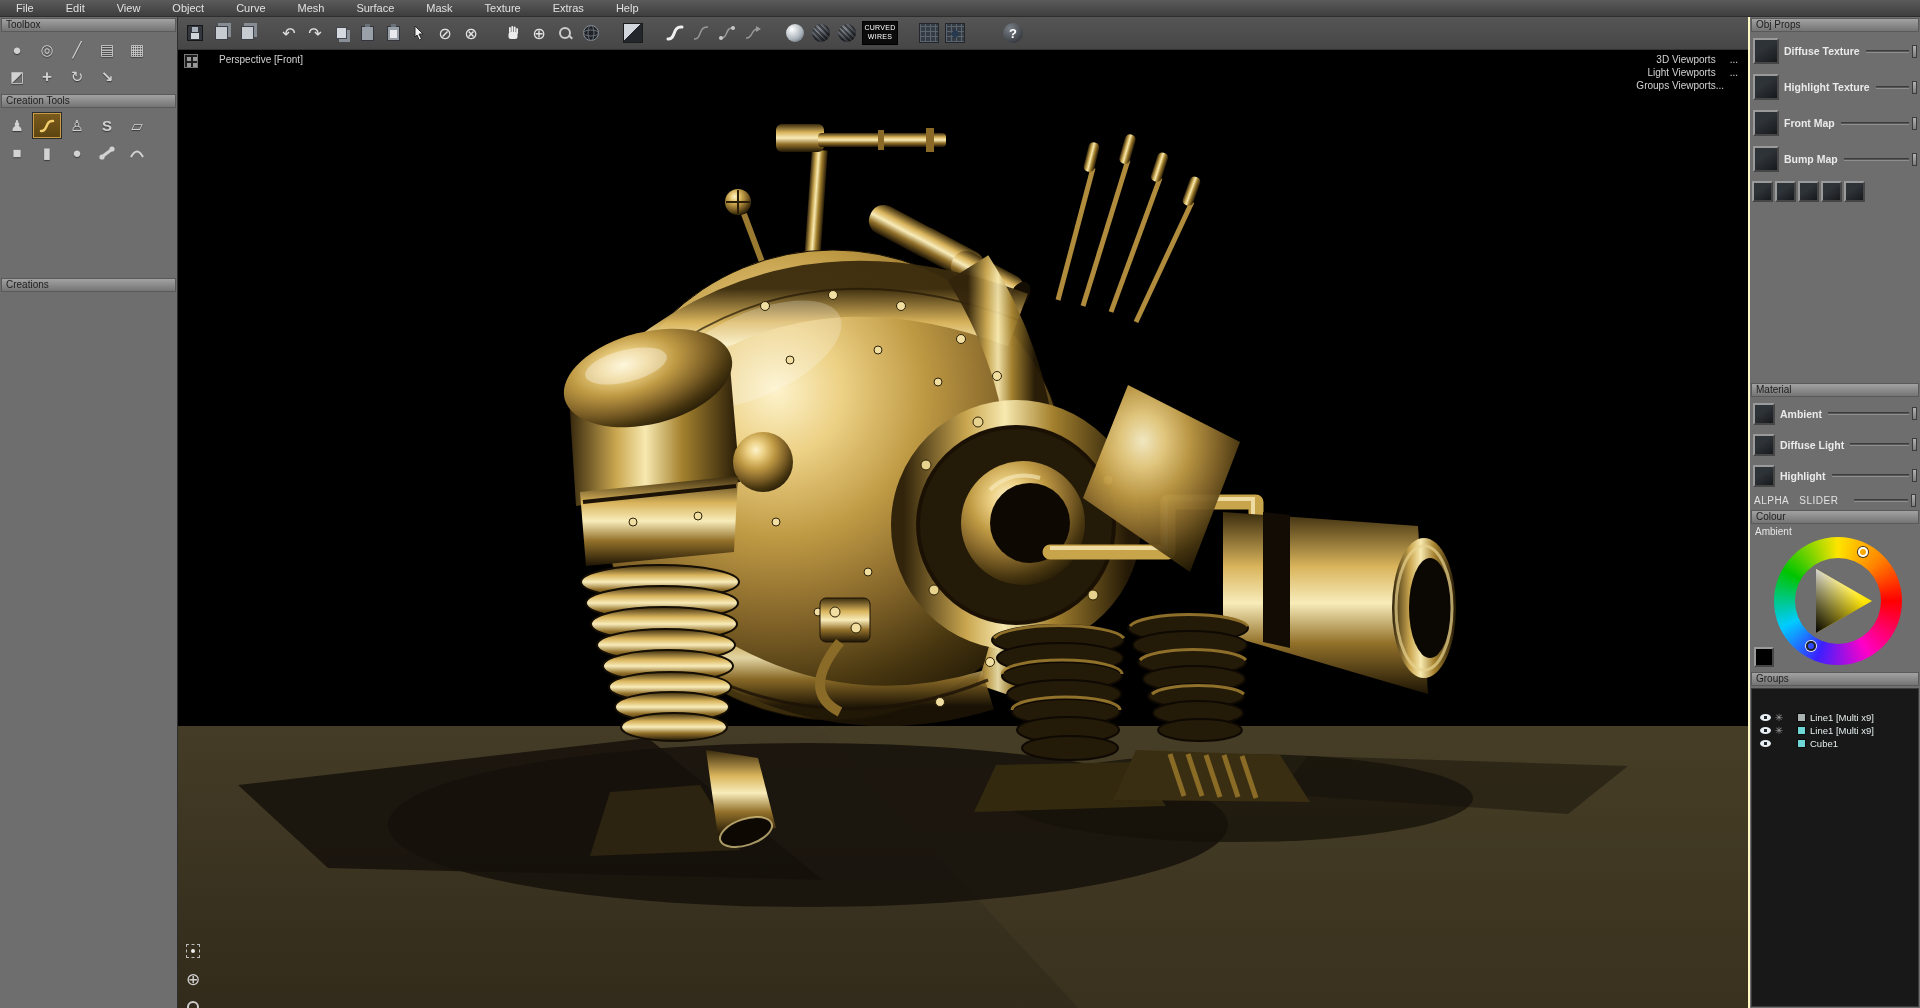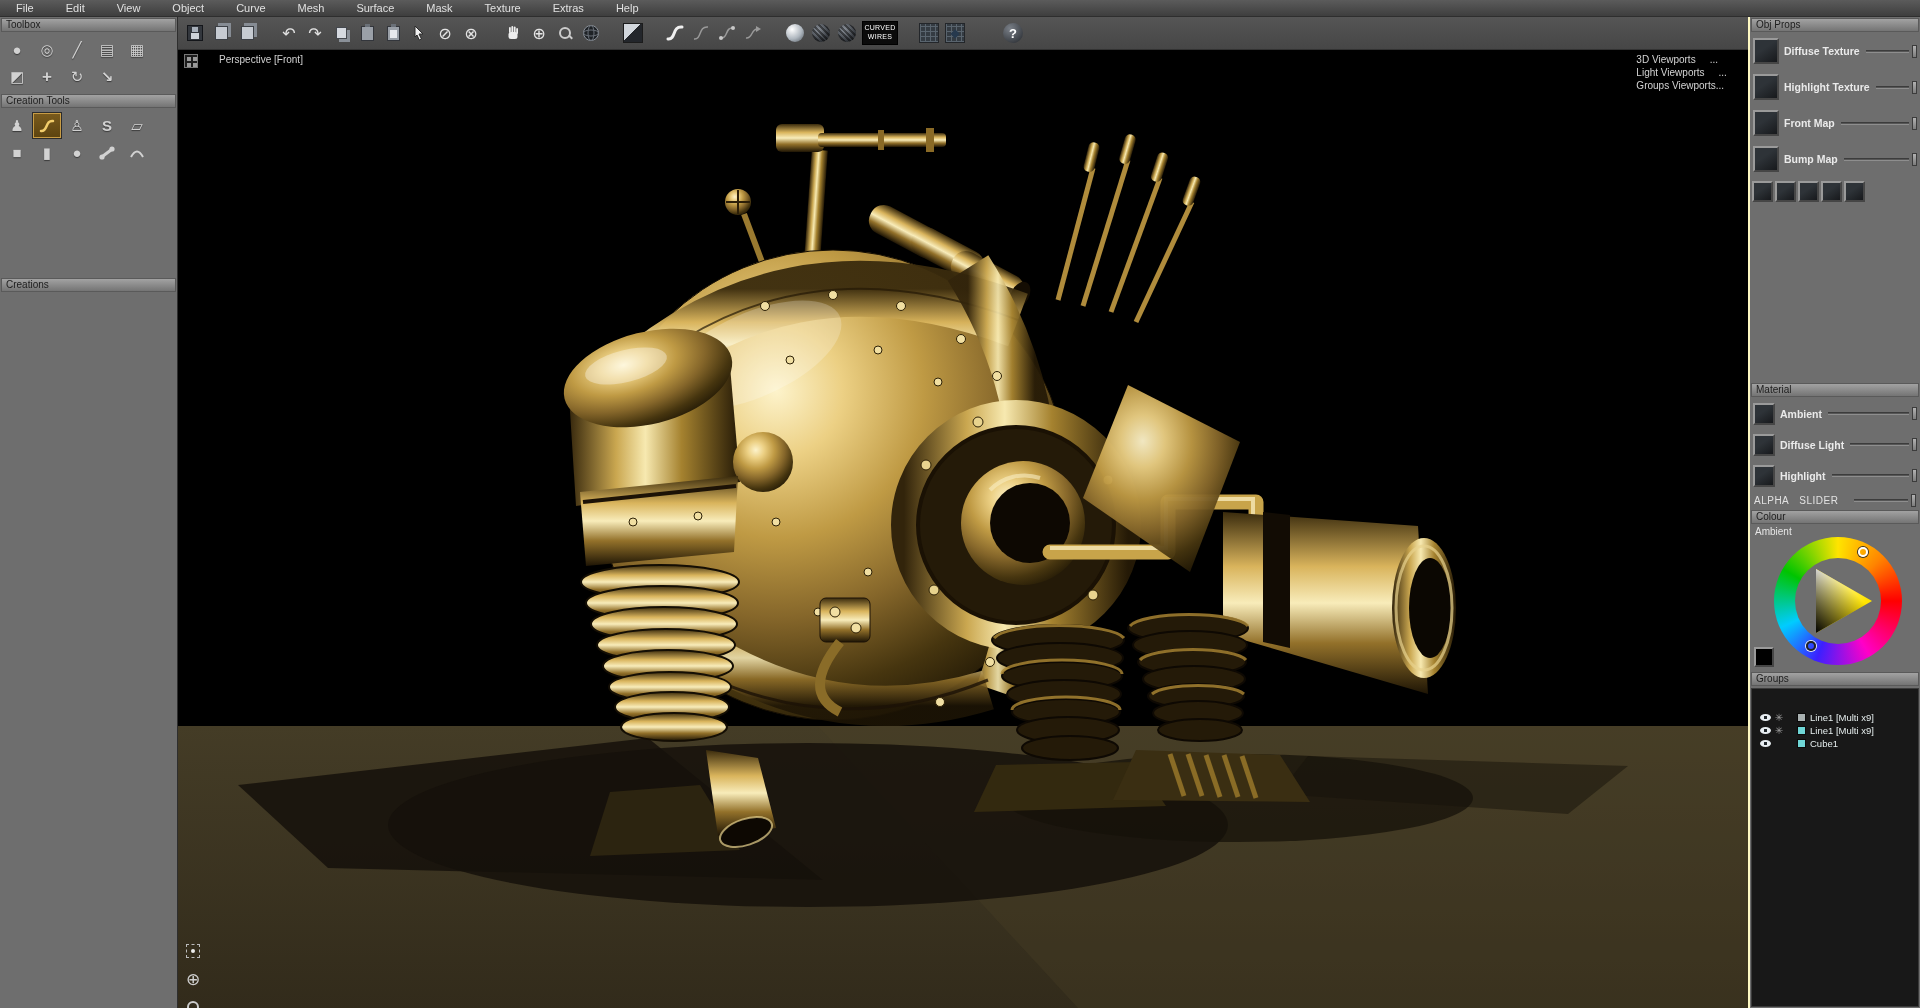--- a/index.html
+++ b/index.html
@@ -108,21 +108,21 @@
     background:#000; overflow:hidden; }
   #vp-svg { position:absolute; inset:0; }
   #vp-label { position:absolute; left:6px; top:4px; display:flex; align-items:flex-start; gap:21px;
     font-size:10px; color:#d2d2d2; z-index:5; }
   .i-quad { width:14px; height:14px; border:1px solid #777;
     background:
       linear-gradient(#999,#999) 2px 2px/4px 4px no-repeat,
       linear-gradient(#999,#999) 8px 2px/4px 4px no-repeat,
       linear-gradient(#999,#999) 2px 8px/4px 4px no-repeat,
       linear-gradient(#999,#999) 8px 8px/4px 4px no-repeat, #1c1c1c; }
-  #vp-links { position:absolute; right:10px; top:3px; text-align:left; z-index:5; }
+  #vp-links { position:absolute; right:10px; top:3px; text-align:right; z-index:5; }
   .vp-link { font-size:10px; color:#d4d4d4; line-height:13px; }
   .vp-link .more { margin-left:14px; }
   #vp-tools { position:absolute; left:6px; bottom:-8px; z-index:5; display:flex;
     flex-direction:column; gap:10px; }
   .vbtn { width:18px; height:18px; display:flex; align-items:center; justify-content:center; color:#cfcfcf; }
   .i-marquee { width:14px; height:14px; border:1px dashed #bbb; position:relative; }
   .i-marquee::after { content:""; position:absolute; left:4px; top:4px; width:4px; height:4px; background:#eee; border-radius:50%; }
   .i-mag { position:relative; width:14px; height:14px; }
   .i-mag::before { content:""; position:absolute; left:1px; top:1px; width:8px; height:8px;
     border:2px solid #ccc; border-radius:50%; }

